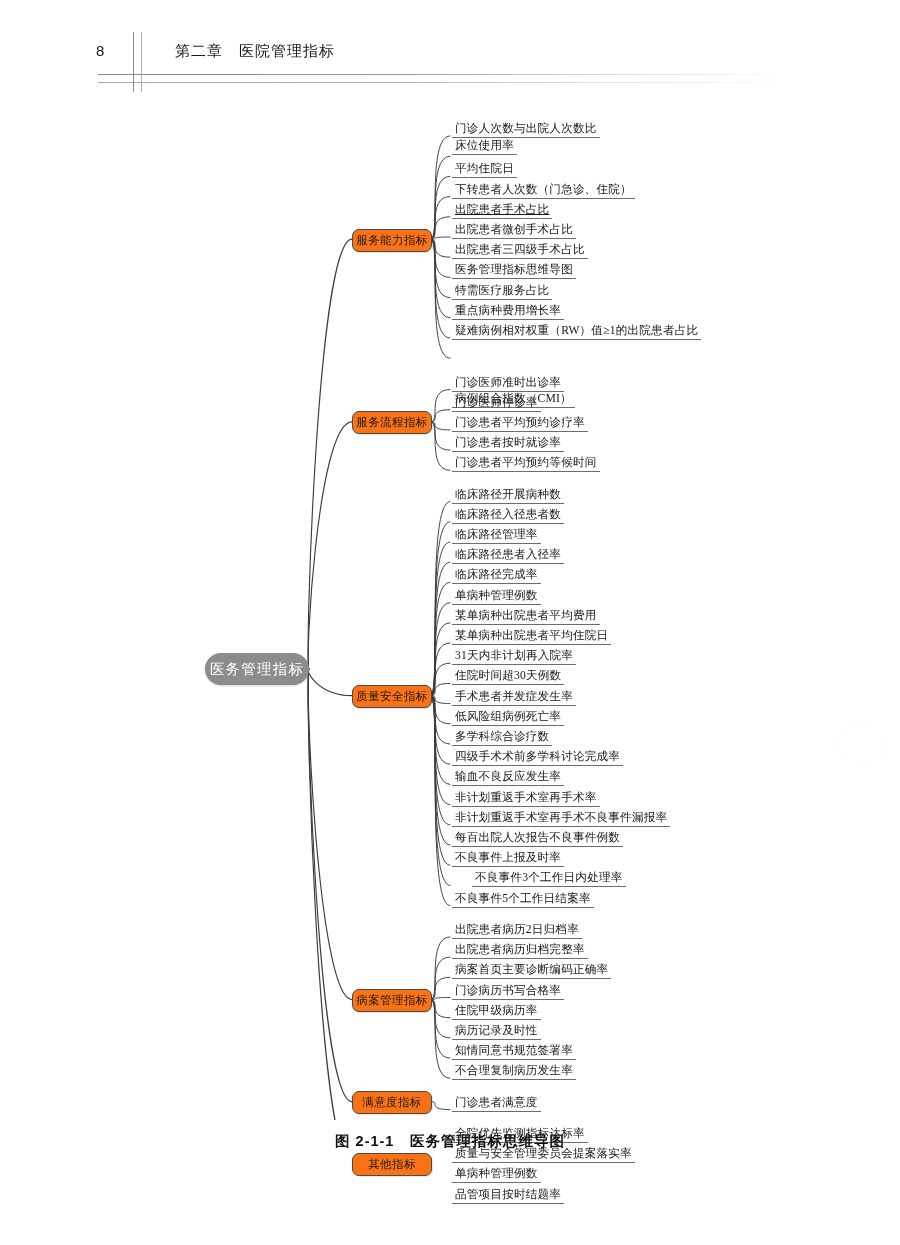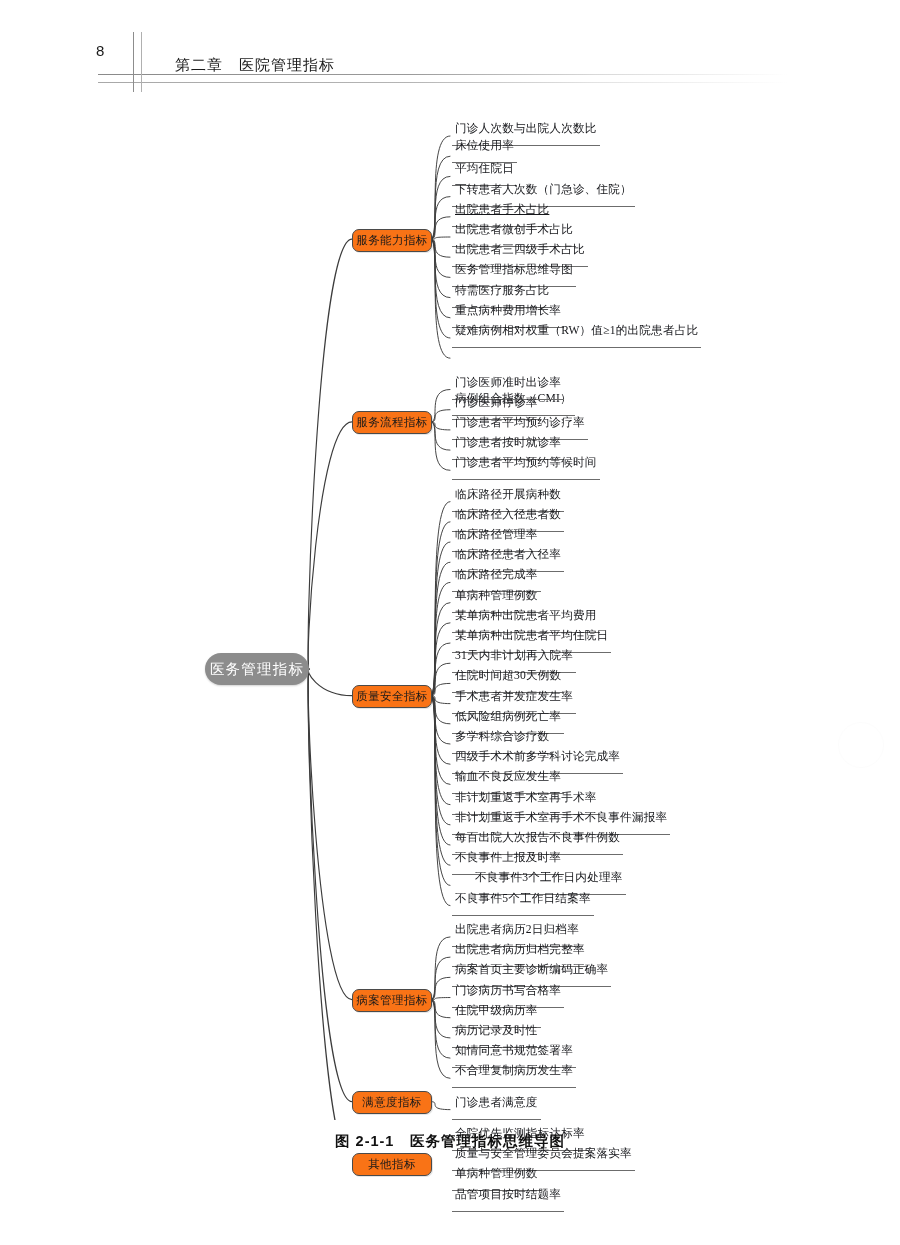--- a/index.html
+++ b/index.html
@@ -11,21 +11,21 @@
   #page{position:relative;width:900px;height:1245px;}
 
   
   .hdr{position:absolute;left:0;top:0;width:900px;height:110px;}
   .hdr-pageno{
     position:absolute;left:96px;top:42px;
     font-size:15px;letter-spacing:.5px;color:#1a1a1a;
     font-family:"Liberation Sans","DejaVu Sans",sans-serif;
   }
   .hdr-title{
-    position:absolute;left:175px;top:56px;
+    position:absolute;left:175px;top:42px;
     font-size:15px;color:#1a1a1a;letter-spacing:1px;
     font-family:"Liberation Sans","DejaVu Sans",sans-serif;
     white-space:pre;
   }
   .hdr-rule{
     position:absolute;left:98px;height:1px;
     background:linear-gradient(to right,#8a8a8a 0%,#9a9a9a 45%,#d8d8d8 72%,#ffffff 100%);
   }
   .hdr-rule.r1{top:74px;width:690px;}
   .hdr-rule.r2{top:82px;width:690px;
@@ -56,21 +56,21 @@
     display:flex;align-items:center;justify-content:center;
     box-shadow:1px 1px 0 rgba(0,0,0,.10);
     white-space:nowrap;
   }
 
   
   .leaf{
     position:absolute;
     font-size:11.6px;letter-spacing:.2px;color:#15161a;
     white-space:nowrap;line-height:13px;
-    padding:0 3px 10px 3px;
+    padding:0 3px 2px 3px;
     border-bottom:1px solid #6c6c6c;
   }
 
   
   .caption{
     position:absolute;left:0;top:1132px;width:900px;
     text-align:center;font-size:14.5px;letter-spacing:1px;
     color:#111;font-weight:bold;
     font-family:"Liberation Sans","DejaVu Sans",sans-serif;
     white-space:pre;

